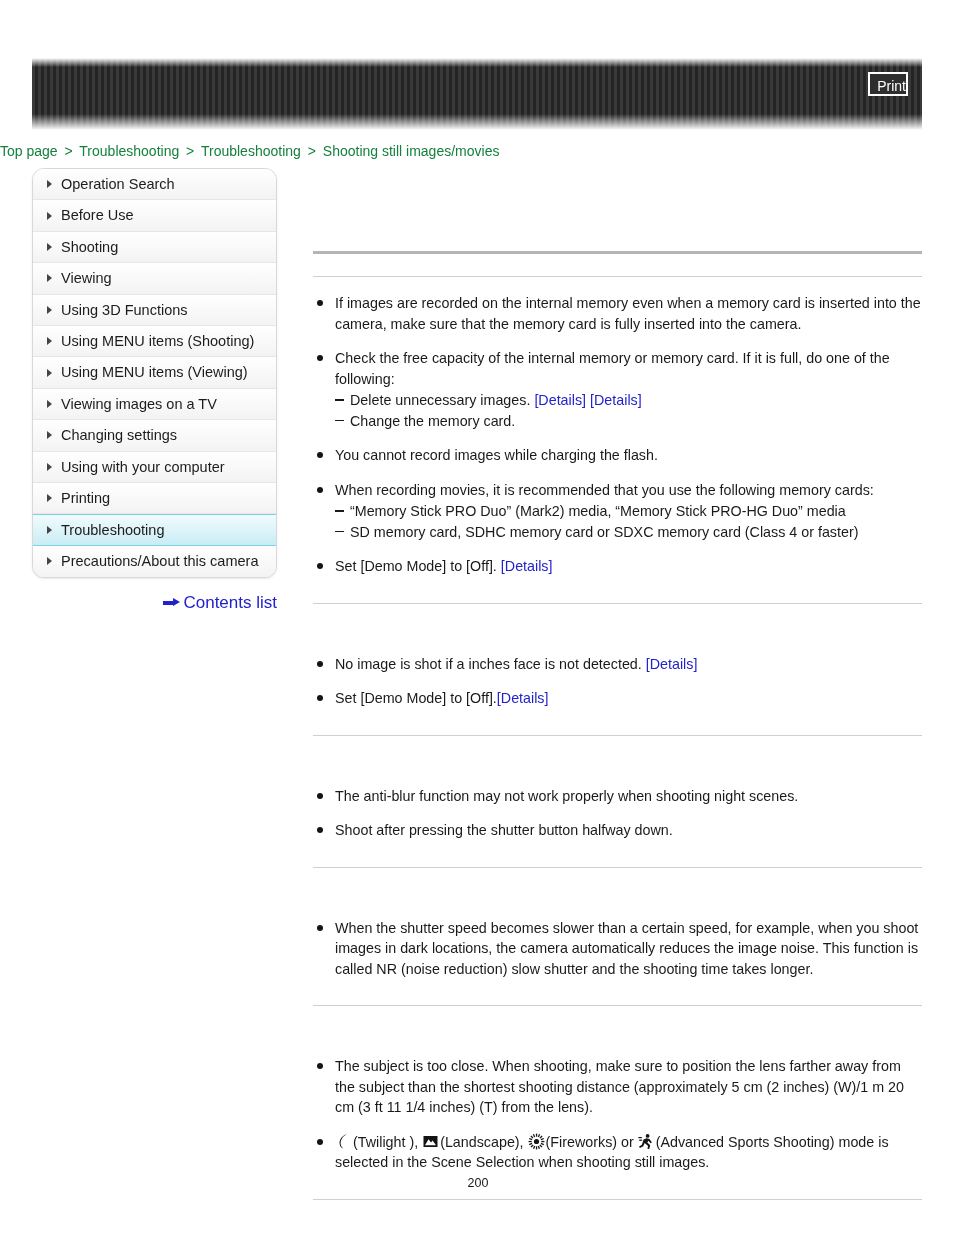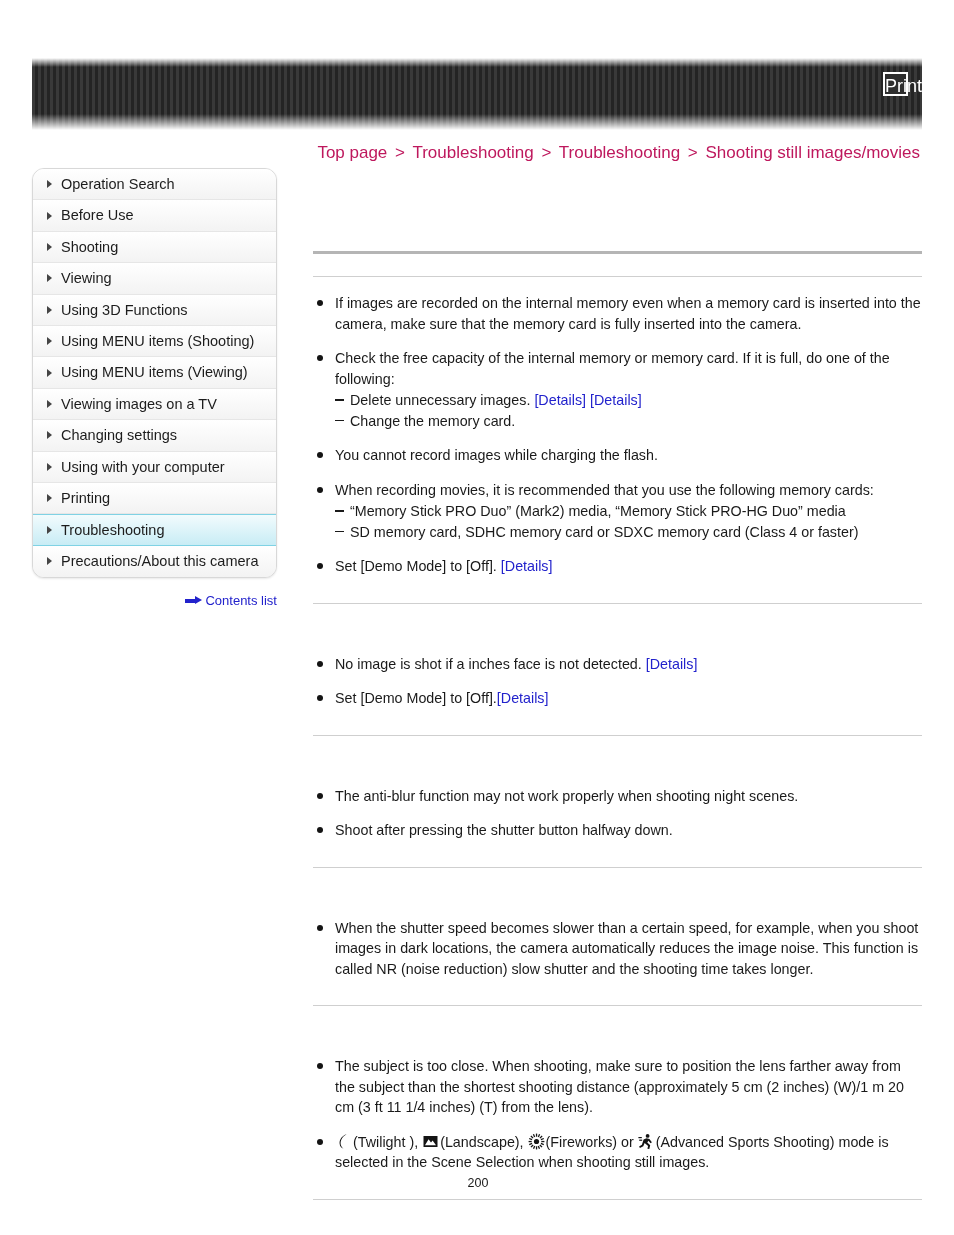--- a/index.html
+++ b/index.html
@@ -30,43 +30,43 @@
         rgba(255,255,255,0) 56px,
         rgba(255,255,255,1) 72px),
       repeating-linear-gradient(to right,
         #393939 0px, #393939 3px,
         #242424 3px, #242424 6px);
   }
   #print-button {
     position: absolute;
     right: 14px;
     top: 14px;
-    width: 25px;
+    width: 40px;
     height: 24px;
     border: 2px solid #ffffff;
     background: #2e2e2e;
     color: #ffffff;
-    font-size: 18px;
+    font-size: 14px;
     line-height: 24px;
     text-align: right;
     font-family: "Liberation Sans", sans-serif;
     box-sizing: border-box;
     cursor: pointer;
     user-select: none;
   }
 
   
   #breadcrumb {
     position: absolute;
     left: 0;
     top: 143px;
     width: 920px;
-    text-align: right;
-    font-size: 17px;
-    color: #be185d;
+    text-align: left;
+    font-size: 14px;
+    color: #15803d;
     white-space: nowrap;
   }
   #breadcrumb .crumb { cursor: pointer; }
   #breadcrumb .sep { padding: 0 3px; }
 
   
   #sidebar {
     position: absolute;
     left: 32px;
     top: 168px;
@@ -108,21 +108,21 @@
     border-bottom: 1px solid #7fd2e4;
   }
 
   
   #contents-list {
     position: absolute;
     left: 32px;
     top: 592px;
     width: 245px;
     text-align: right;
-    font-size: 13px;
+    font-size: 17px;
     color: #2222cc;
     white-space: nowrap;
     cursor: pointer;
   }
   #contents-list .arrow {
     display: inline-block;
     vertical-align: middle;
     position: relative;
     width: 17px;
     height: 9px;

